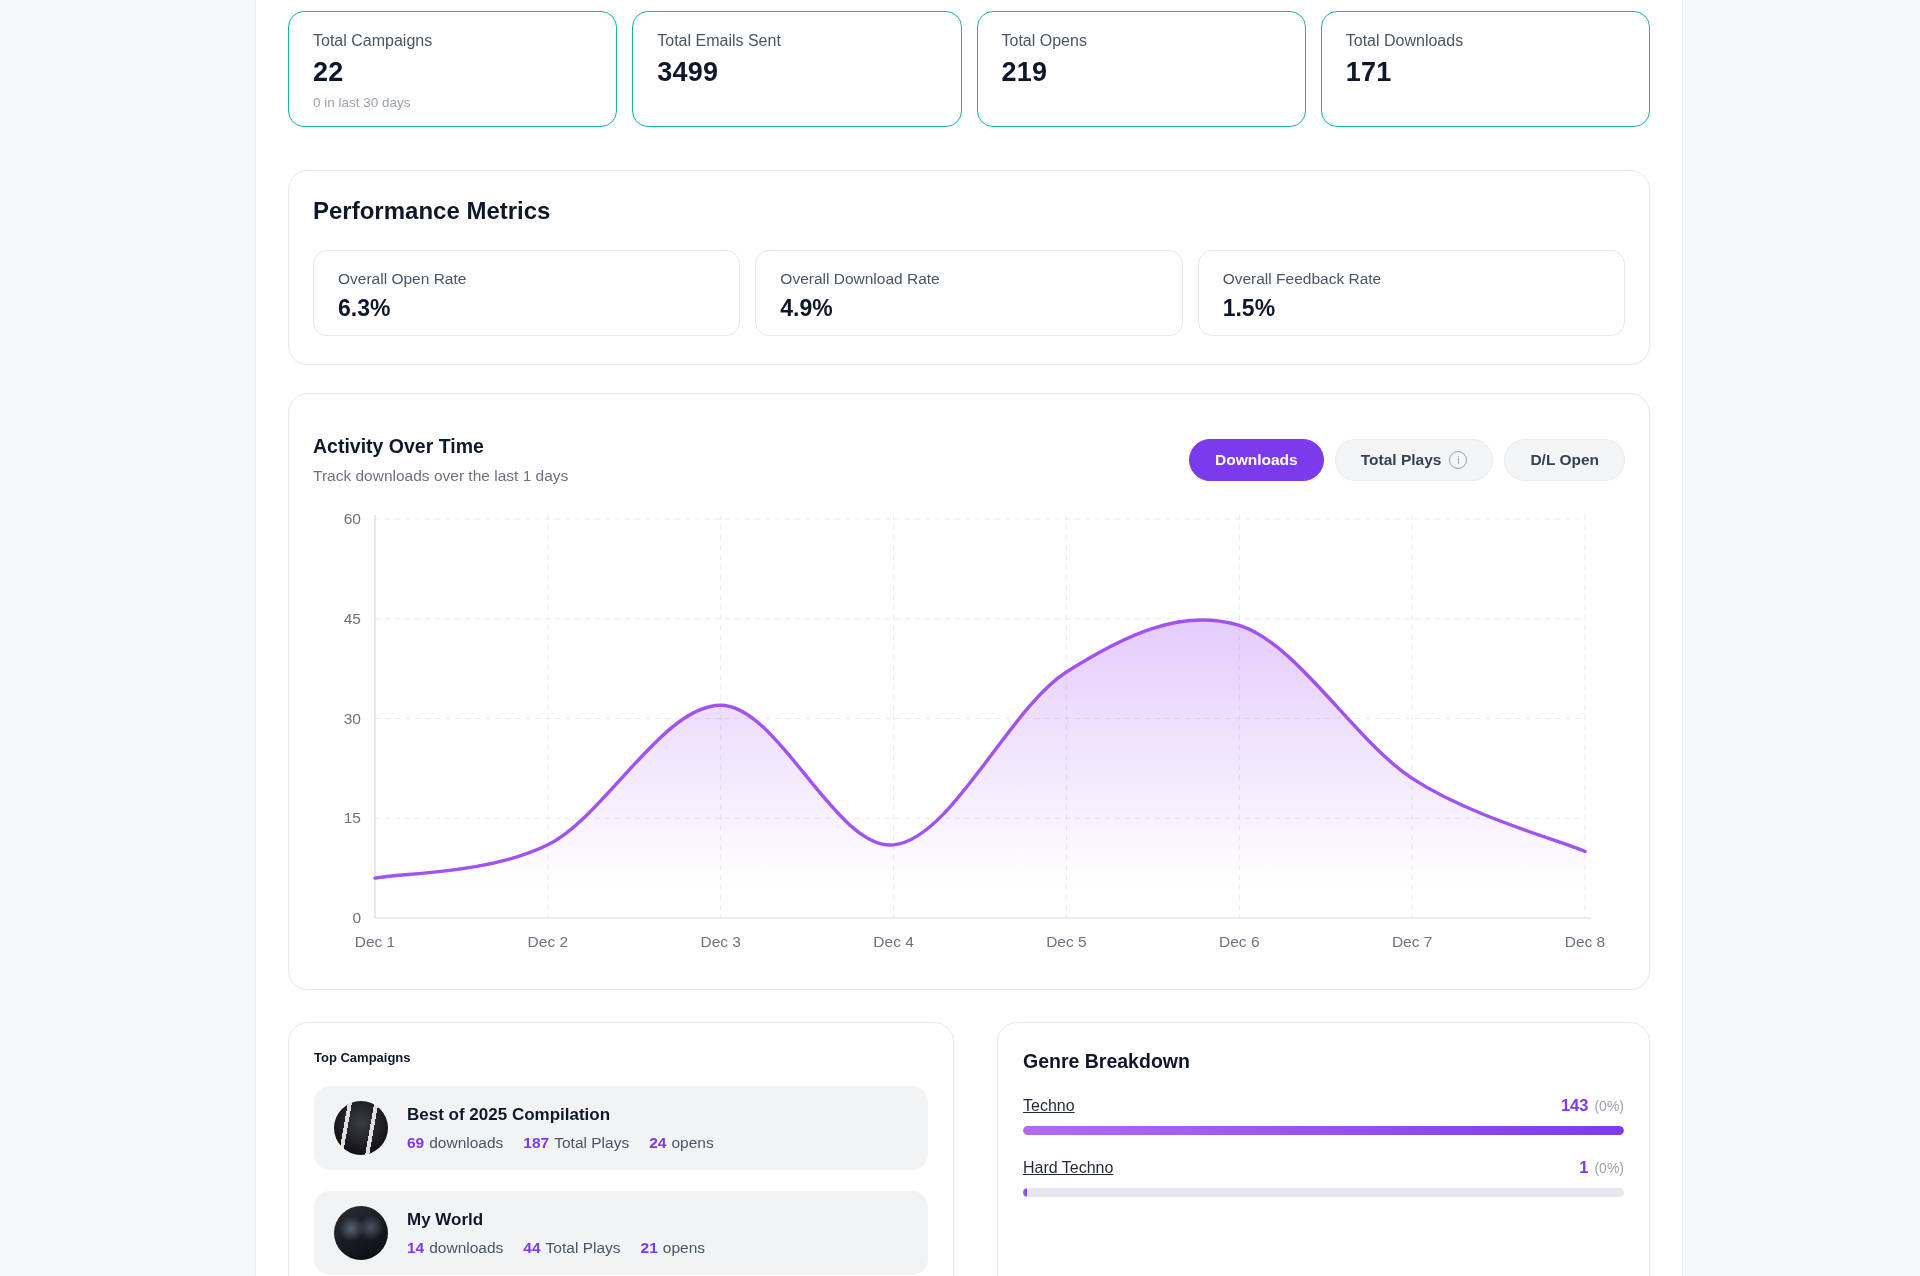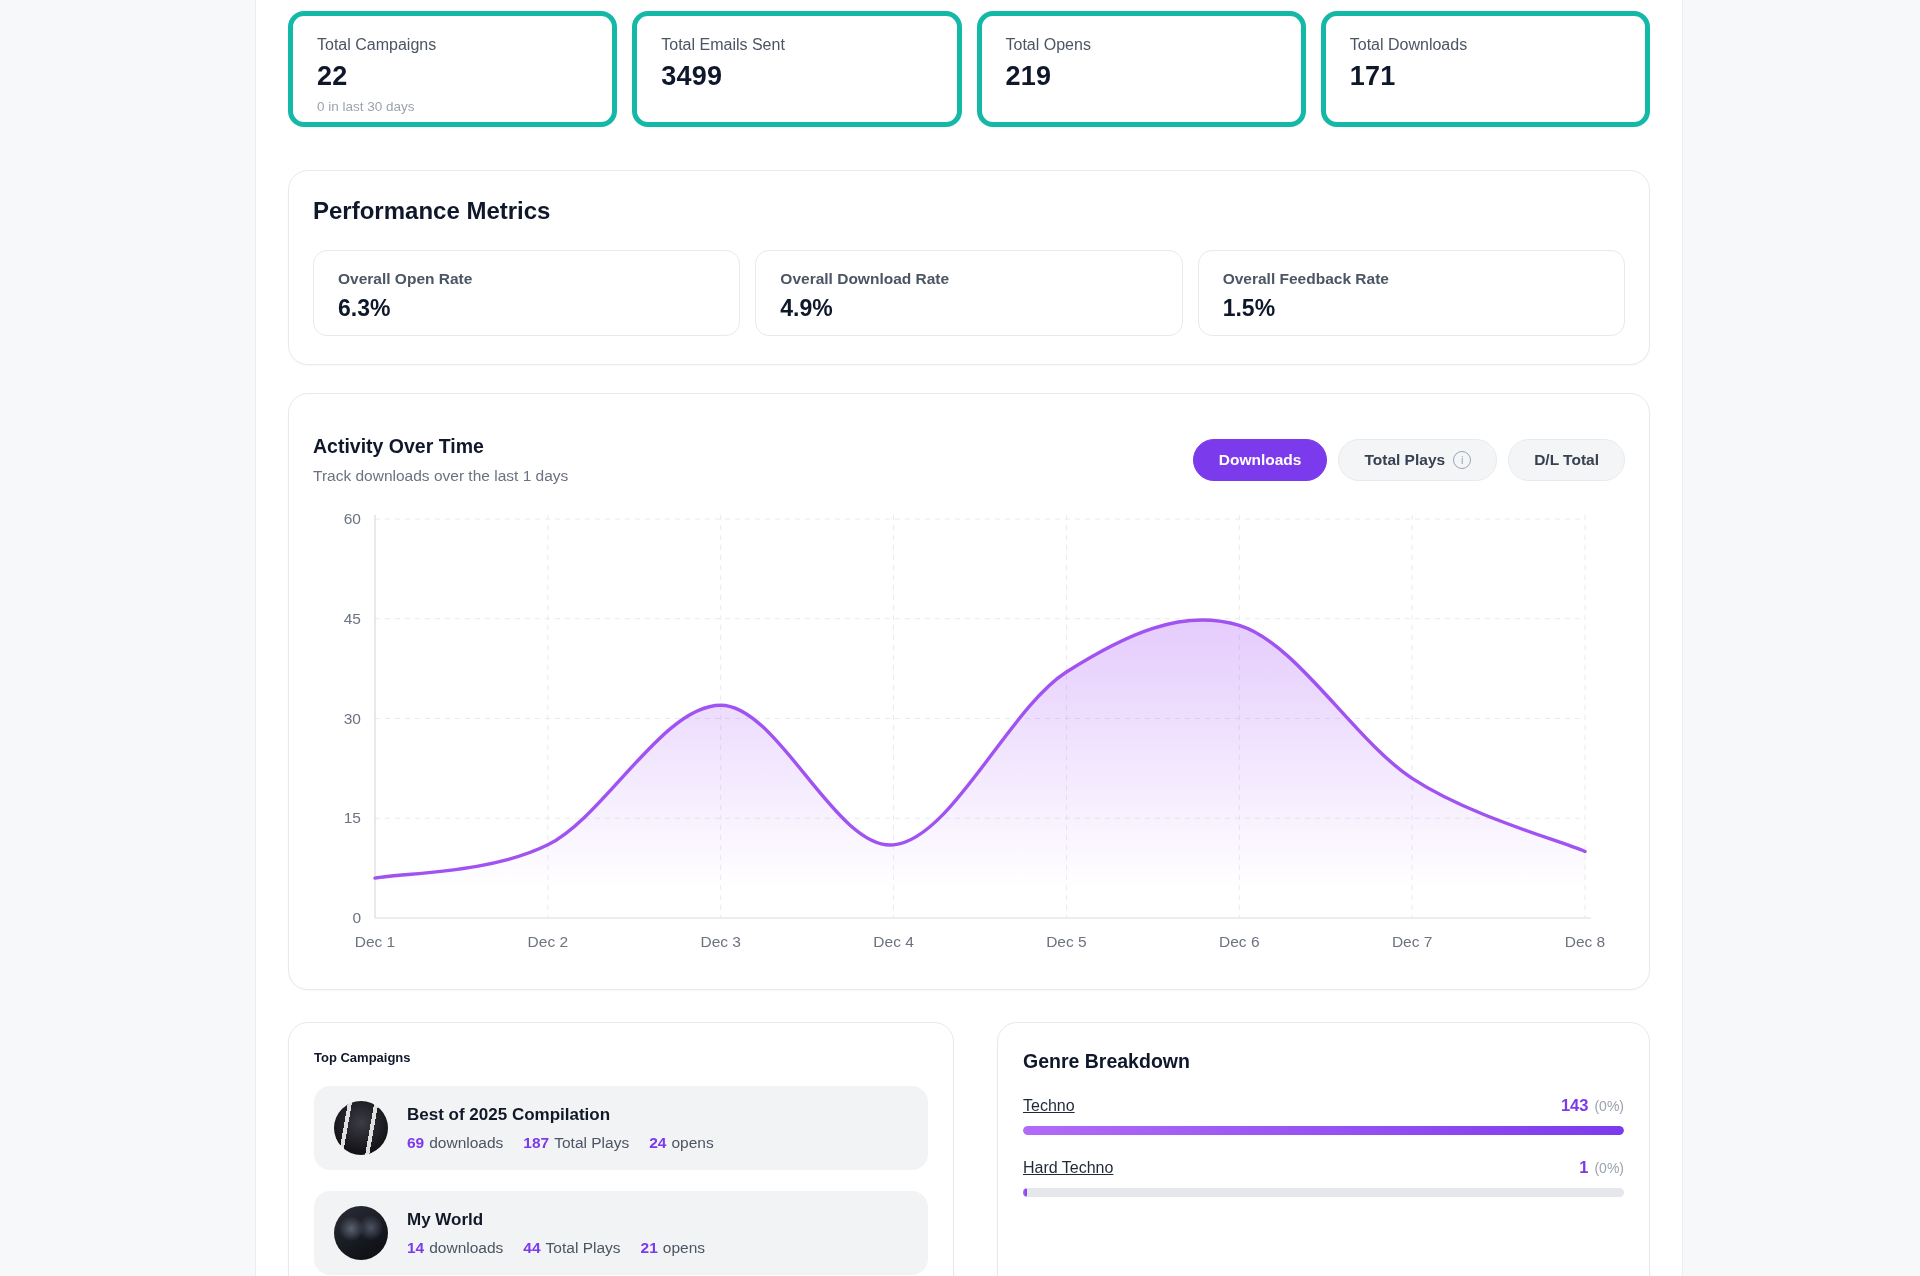--- a/index.html
+++ b/index.html
@@ -14,40 +14,40 @@
   }
   .main {
     position:absolute; left:255px; top:0; width:1428px; height:1276px;
     background:#ffffff;
     border-left:1px solid #ecedf1; border-right:1px solid #ecedf1;
     padding:0 32px;
   }
   
   .stats-row { margin-top:11px; display:grid; grid-template-columns:repeat(4,1fr); gap:15px; }
   .stat-card {
-    background:#fff; border:5px solid #14b8a6; border-radius:16px;
+    background:#fff; border:1px solid #14b8a6; border-radius:16px;
     height:116px; padding:20px 24px;
     box-shadow:0 1px 2px rgba(16,24,40,.03);
   }
   .stat-card .label { font-size:16px; color:#4b5563; }
   .stat-card .value { font-size:27px; font-weight:700; color:#0f172a; margin-top:7px; letter-spacing:.2px; }
   .stat-card .sub { font-size:13.5px; color:#9ca3af; margin-top:7px; }
 
   
   .panel {
     background:#fff; border:1px solid #e7e9ee; border-radius:20px;
     box-shadow:0 1px 2px rgba(16,24,40,.03);
   }
   .panel-title { font-size:24px; font-weight:700; color:#0f172a; }
 
   
   .perf { margin-top:43px; padding:26px 24px 28px; }
   .perf-grid { display:grid; grid-template-columns:repeat(3,1fr); gap:15px; margin-top:25px; }
   .metric-card { border:1px solid #e7e9ee; border-radius:14px; padding:19px 24px; height:86px; background:#fff; }
-  .metric-card .label { font-size:15.5px; color:#4b5563;font-weight:bold; }
+  .metric-card .label { font-size:15.5px; color:#4b5563; }
   .metric-card .value { font-size:23px; font-weight:700; color:#0f172a; margin-top:7px; }
 
   
   .activity { margin-top:28px; padding:41px 24px 30px; height:597px; }
   .activity-header { display:flex; justify-content:space-between; align-items:flex-start; }
   .activity-sub { font-size:15.5px; color:#6b7280; margin-top:9px; }
   .toggles { display:flex; gap:11px; align-items:center; margin-top:4px; }
   .pill {
     display:inline-flex; align-items:center; gap:8px;
     height:42px; padding:0 25px; border-radius:999px;
@@ -146,21 +146,21 @@
       <div>
         <div class="panel-title" style="font-size:19.5px">Activity Over Time</div>
         <div class="activity-sub">Track downloads over the last 1 days</div>
       </div>
       <div class="toggles">
         <button class="pill pill--active">Downloads</button>
         <button class="pill">
           <span>Total Plays</span>
           <span class="info-dot">i</span>
         </button>
-        <button class="pill">D/L Total</button>
+        <button class="pill">D/L Open</button>
       </div>
     </div>
     <div class="chart-wrap" id="chart-host"><svg width="1318" height="452" viewBox="0 0 1318 452">
           <defs>
             <linearGradient id="areaGrad" x1="0" y1="0" x2="0" y2="1">
     <stop offset="0" stop-color="rgba(168,85,247,0.30)"></stop>
     <stop offset="0.9" stop-color="rgba(168,85,247,0)"></stop>
   </linearGradient>
           </defs>
           <text x="62" y="440" text-anchor="middle" font-size="15.5" fill="#6b7280">Dec 1</text>

